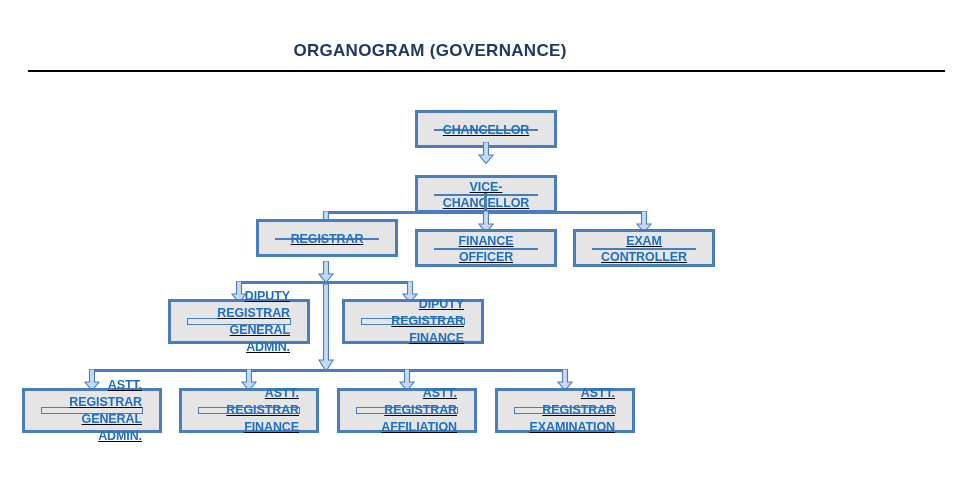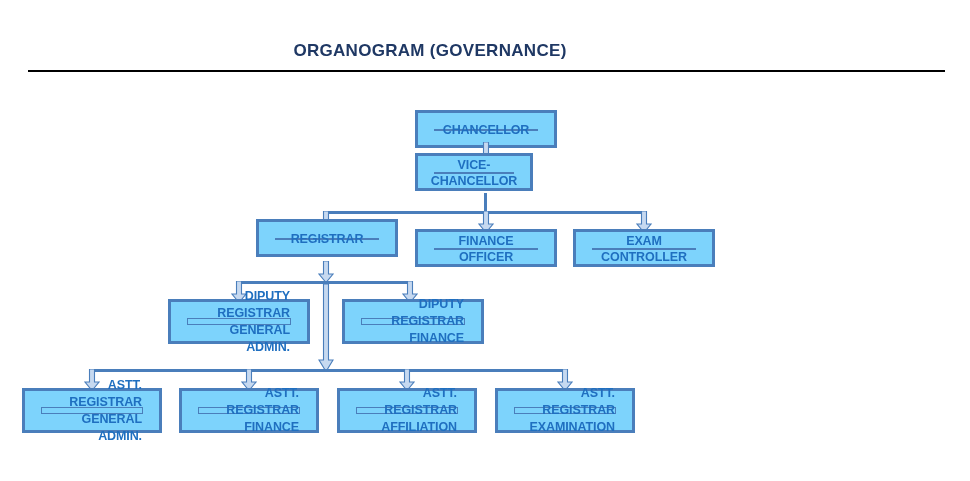--- a/index.html
+++ b/index.html
@@ -22,22 +22,23 @@
   .title-rule{
     position:absolute;left:28px;top:70px;width:917px;height:2px;
     background:#000000;
   }
 
   
   .node{
     position:absolute;
     box-sizing:border-box;
     border:3px solid #4A7EBB;
-    background:#7dd3fc;
+    background:#e5e5e5;
     padding:16px;
+    text-decoration:underline;
   }
   .node .inner{
     box-sizing:border-box;
     width:100%;height:100%;
     border:1px solid #4A7EBB;
     display:flex;align-items:center;justify-content:center;
     text-align:center;
     color:#1F6FC0;
     font-weight:bold;
     font-size:12.5px;
@@ -66,21 +67,21 @@
   <div class="node" style="left:415px;top:110px;width:142px;height:32px;">
     <div class="inner">CHANCELLOR</div>
   </div>
 
   <div class="arrow" style="left:478px;top:142px;width:16px;height:22px;">
     <svg width="16" height="22" viewBox="0 0 16 22">
       <polygon points="5.5,0 10.5,0 10.5,13 15,13 8,21.5 1,13 5.5,13" fill="#C6D9F0" stroke="#4A7EBB" stroke-width="1.1"></polygon>
     </svg>
   </div>
 
-  <div class="node" style="left:415px;top:153px;width:118px;height:32px;">
+  <div class="node" style="left:415px;top:175px;width:142px;height:32px;">
     <div class="inner">VICE-CHANCELLOR</div>
   </div>
 
   <div class="vline" style="left:484px;top:193px;width:3px;height:18px;"></div>
   <div class="hline" style="left:325px;top:211px;width:320px;height:3px;"></div>
 
   <div class="arrow" style="left:318px;top:211px;width:16px;height:22px;">
     <svg width="16" height="22" viewBox="0 0 16 22">
       <polygon points="5.5,0 10.5,0 10.5,13 15,13 8,21.5 1,13 5.5,13" fill="#C6D9F0" stroke="#4A7EBB" stroke-width="1.1"></polygon>
     </svg>

